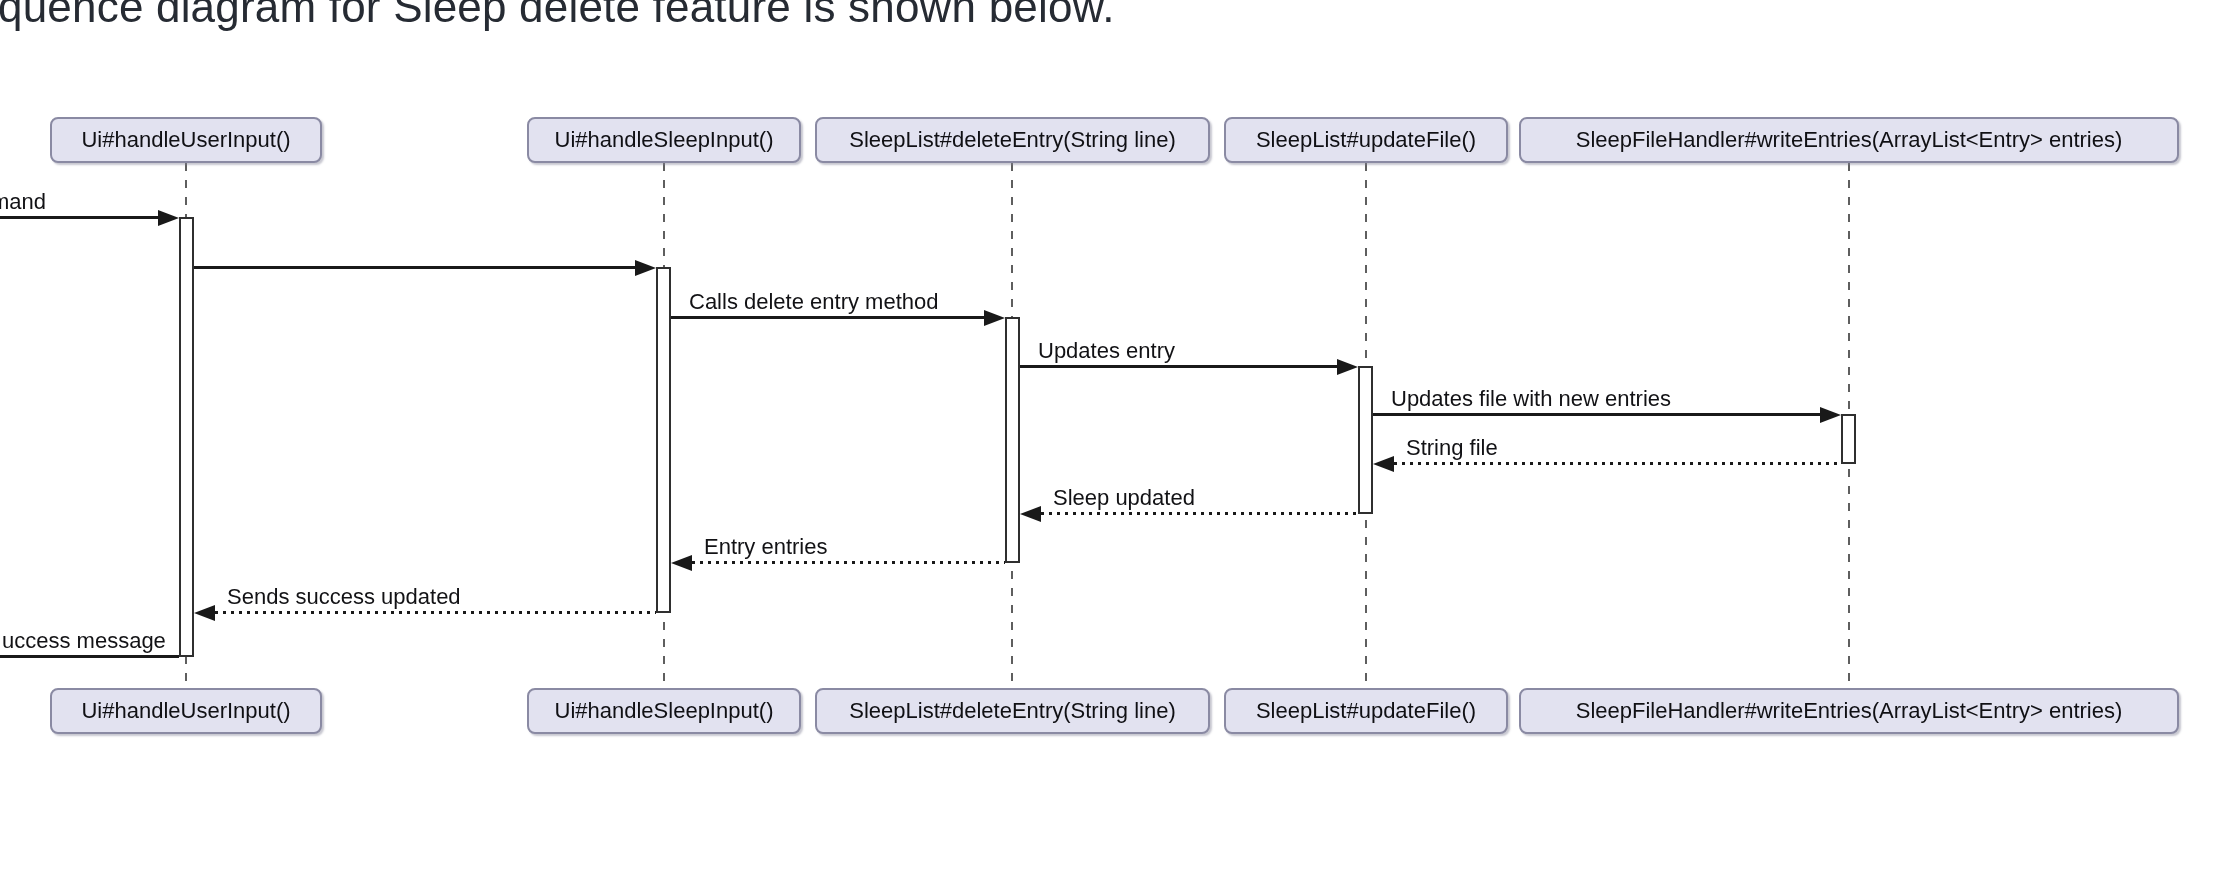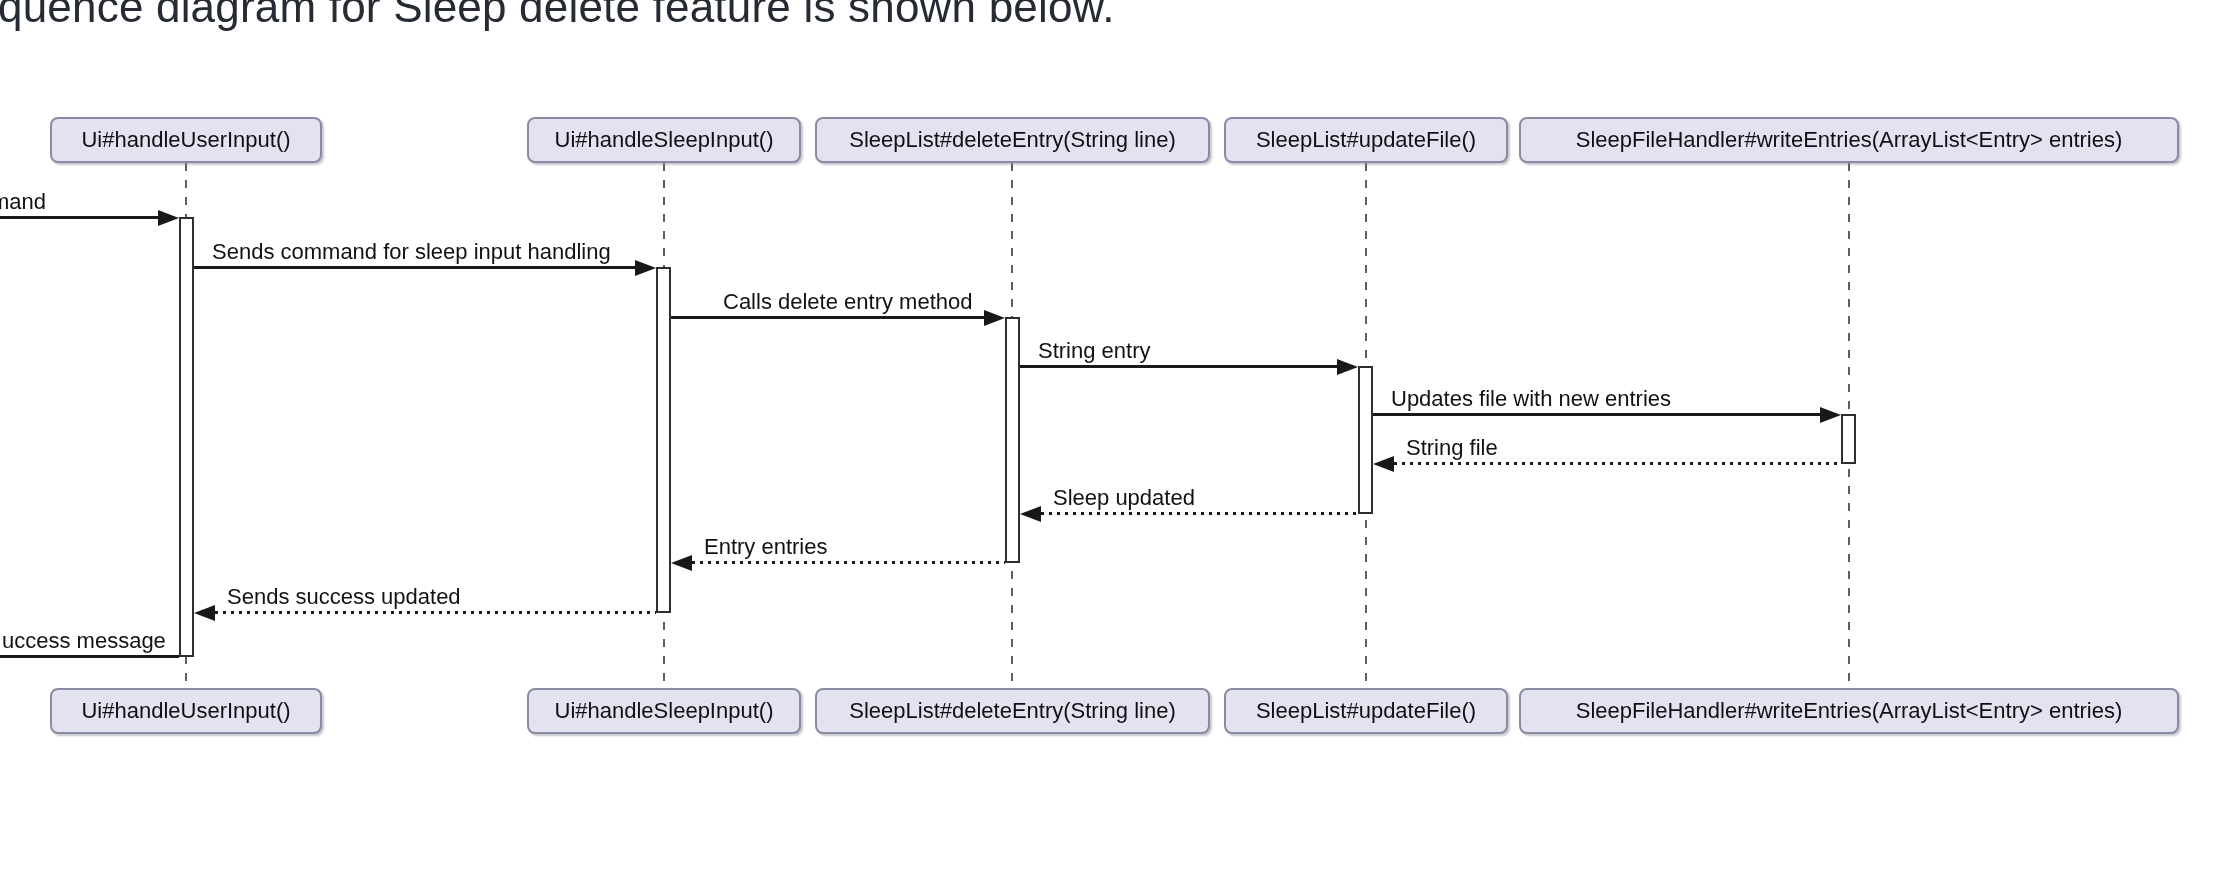--- a/index.html
+++ b/index.html
@@ -67,29 +67,28 @@
   <div class="act" style="left:179px;top:217px;height:440px"></div>
   <div class="act" style="left:656px;top:267px;height:346px"></div>
   <div class="act" style="left:1005px;top:317px;height:246px"></div>
   <div class="act" style="left:1358px;top:366px;height:148px"></div>
   <div class="act" style="left:1841px;top:414px;height:50px"></div>
 
   <div class="mlabel" style="left:-9px;top:189px">mand</div>
   <div class="mline" style="left:0;top:216px;width:160px"></div>
   <div class="arr r" style="left:158px;top:210px"></div>
 
-  <div class="mlabel" style="left:212px;top:239px">Sends command for sleep input handling</div>
   <div class="mline" style="left:194px;top:266px;width:442px"></div>
   <div class="arr r" style="left:635px;top:260px"></div>
 
-  <div class="mlabel" style="left:723px;top:289px">Calls delete entry method</div>
+  <div class="mlabel" style="left:689px;top:289px">Calls delete entry method</div>
   <div class="mline" style="left:671px;top:316px;width:314px"></div>
   <div class="arr r" style="left:984px;top:310px"></div>
 
-  <div class="mlabel" style="left:1038px;top:338px">String entry</div>
+  <div class="mlabel" style="left:1038px;top:338px">Updates entry</div>
   <div class="mline" style="left:1020px;top:365px;width:318px"></div>
   <div class="arr r" style="left:1337px;top:359px"></div>
 
   <div class="mlabel" style="left:1391px;top:386px">Updates file with new entries</div>
   <div class="mline" style="left:1373px;top:413px;width:448px"></div>
   <div class="arr r" style="left:1820px;top:407px"></div>
 
   <div class="mlabel" style="left:1406px;top:435px">String file</div>
   <div class="arr l" style="left:1373px;top:456px"></div>
   <div class="mline ret" style="left:1394px;top:462px;width:447px"></div>

